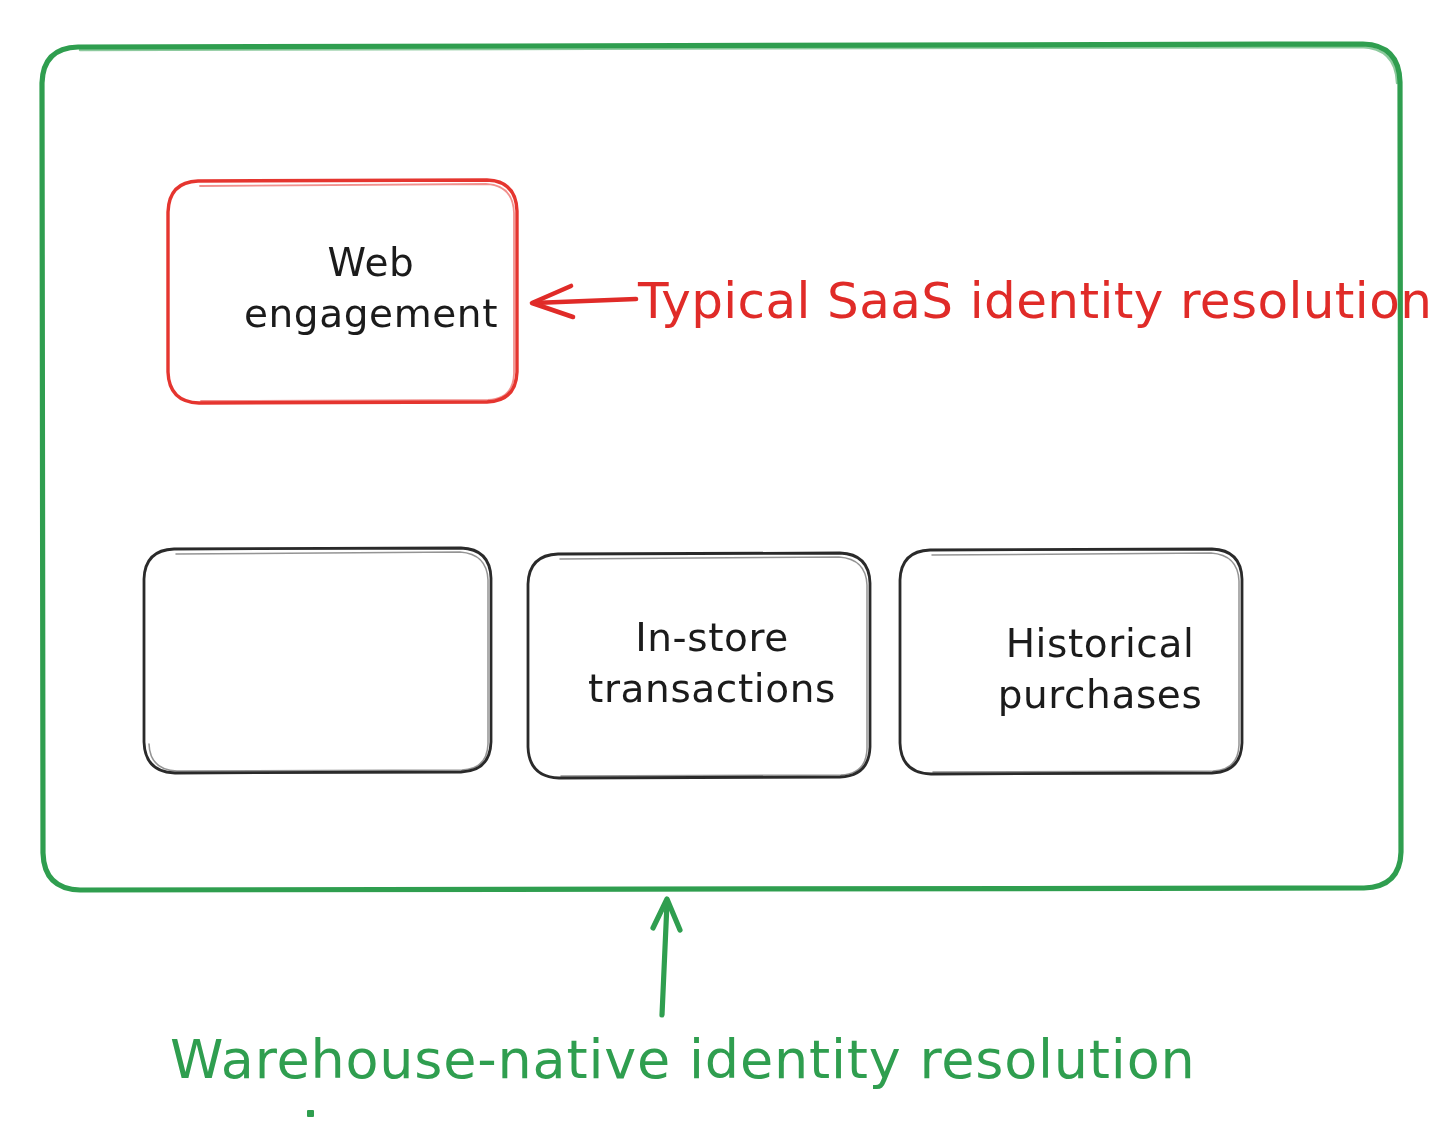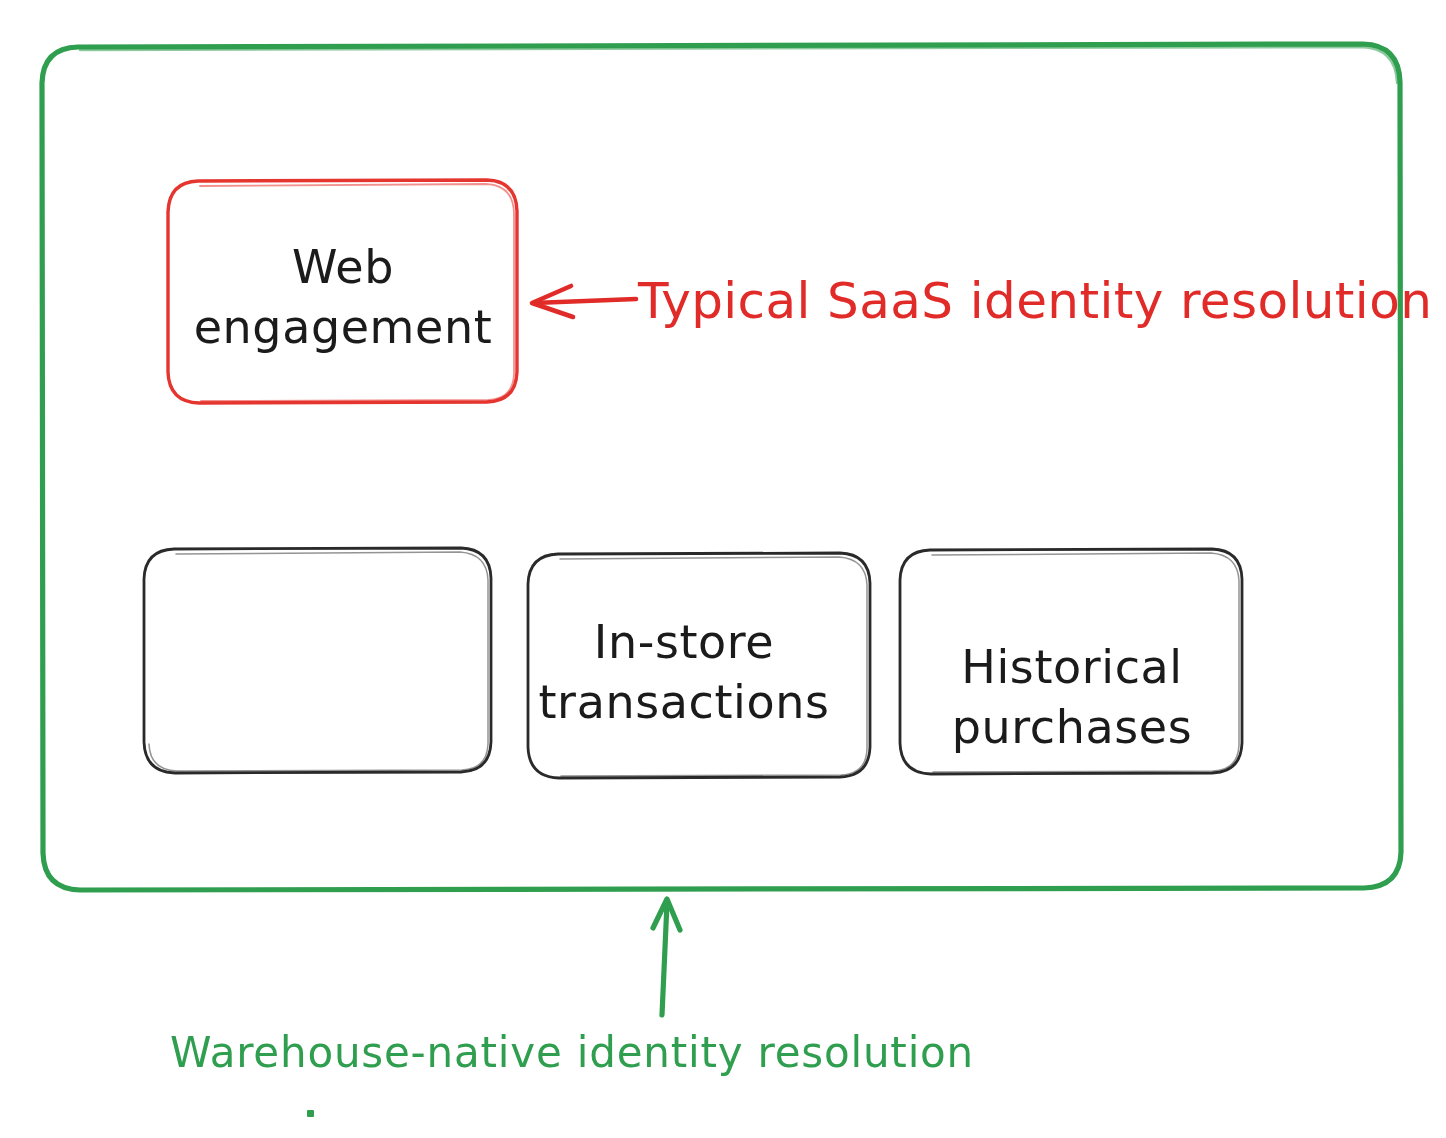--- a/index.html
+++ b/index.html
@@ -30,54 +30,55 @@
     width: 1446px;
     height: 1138px;
   }
 
   
   .node-label {
     position: absolute;
     text-align: center;
     color: #1b1b1b;
     font-family: "DejaVu Sans", sans-serif;
-    font-size: 46px;
+    font-size: 39px;
     line-height: 1.30;
     letter-spacing: 0.6px;
     white-space: pre-line;
     pointer-events: none;
+    padding-left: 28px;
   }
 
   .annot {
     position: absolute;
     font-family: "DejaVu Sans", sans-serif;
     white-space: nowrap;
   }
 
   #annot-red {
     left: 638px;
     top: 272px;
     font-size: 50px;
     letter-spacing: 0.4px;
     color: #e02b28;
   }
 
   #annot-green {
     left: 170px;
     top: 1028px;
-    font-size: 42px;
+    font-size: 54px;
     letter-spacing: 0.8px;
     color: #2f9e4f;
   }
 
   
   #label-web          { left: 168px; top: 238px;  width: 350px; }
   #label-loyalty      { left: 144px; top: 607px;  width: 348px; }
   #label-instore      { left: 528px; top: 613px;  width: 312px; }
-  #label-historical   { left: 900px; top: 638px;  width: 344px; }
+  #label-historical   { left: 900px; top: 619px;  width: 344px; }
 </style>
 </head>
 <body>
 
 <div id="canvas">
 
   <svg id="sketch" viewBox="0 0 1446 1138">
 
     <g>
       <path d="M 78 47

